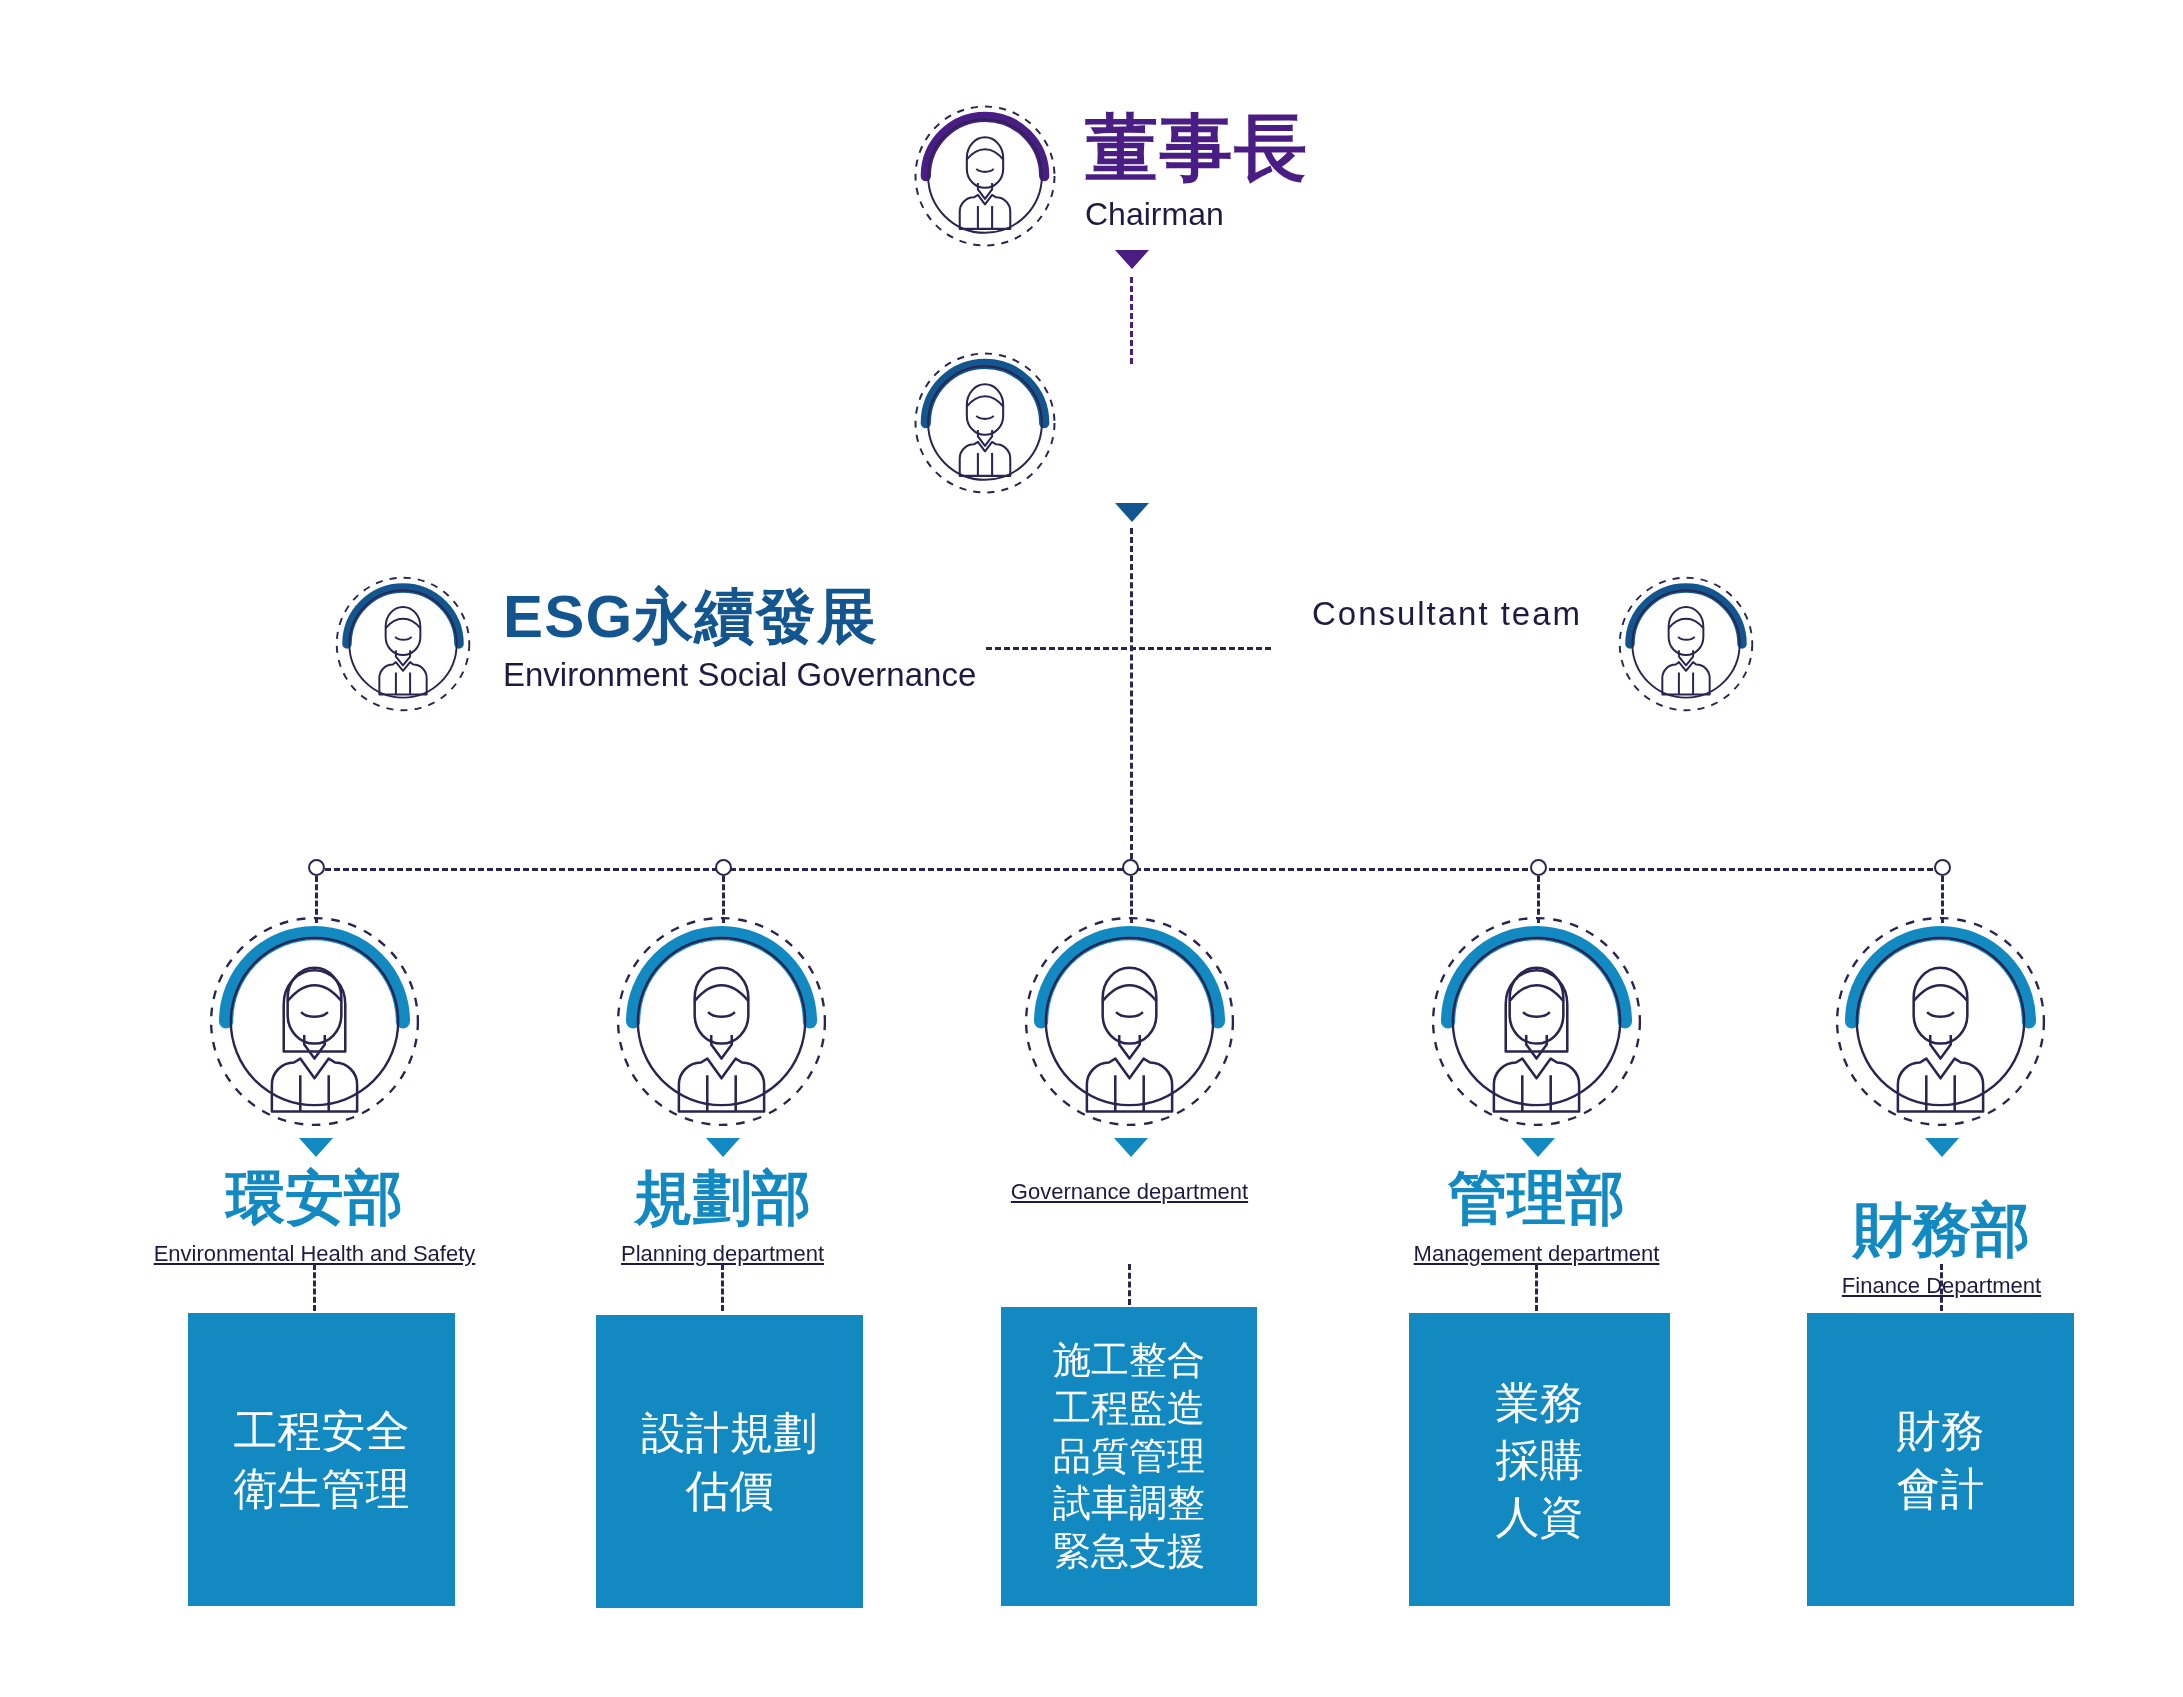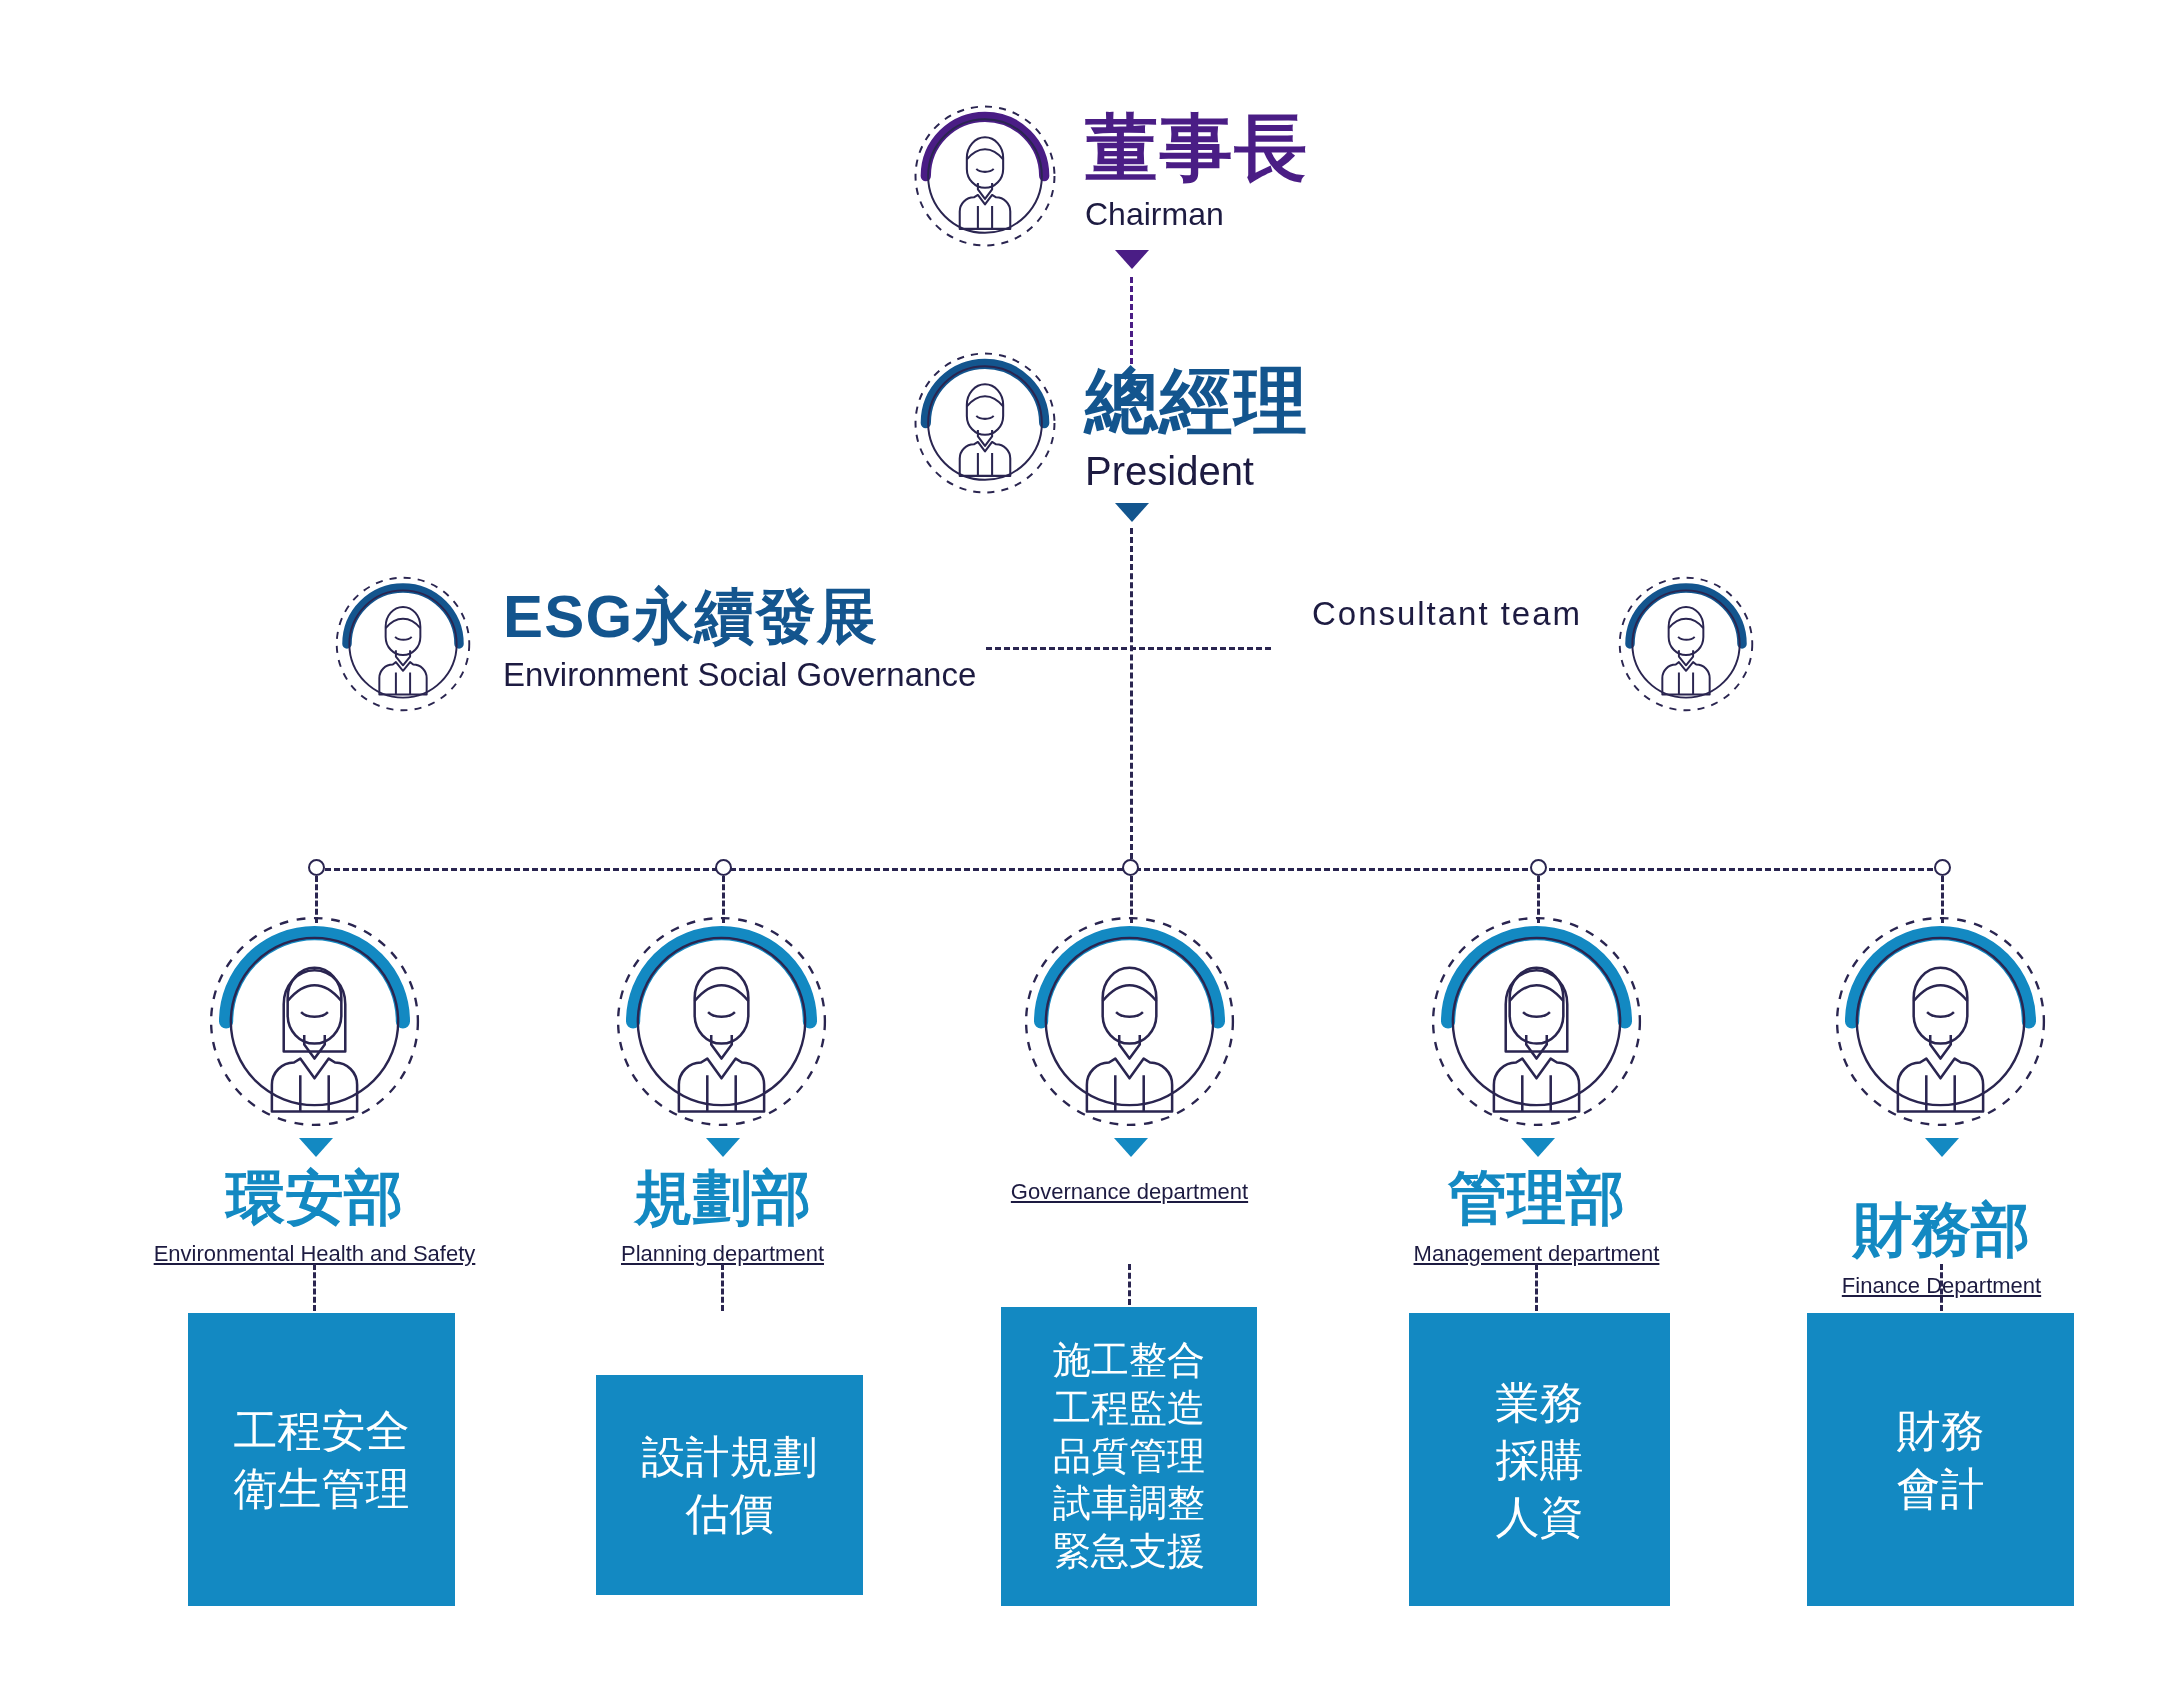--- a/index.html
+++ b/index.html
@@ -159,24 +159,20 @@
       <g fill="none" stroke="#2a2550" stroke-width="2.6" stroke-linejoin="round">
         <path d="M 72 72 a 23 26 0 0 1 46 0 v 14 a 23 24 0 0 1 -46 0 z"></path>
         <path d="M 72 74 c 8 -10 16 -13 23 -13 s 15 3 23 13"></path>
         <path d="M 84 86 c 5 5 17 5 22 0"></path>
         <path d="M 86 104 v 8 l 9 12 l 9 -12 v -8"></path>
         <path d="M 63 140 a 18 18 0 0 1 18 -18 l 5 -3 l 9 12 l 9 -12 l 5 3 a 18 18 0 0 1 18 18 v 22 h -64 z"></path>
         <path d="M 86 133 v 29 M 104 133 v 29"></path>
       </g>
     </svg>
   </div>
-  <div class="abs tx-president" style="left:1085px; top:364px;">
-    <div class="node-title navy">總經理</div>
-    <div class="node-sub" style="margin-top:14.2px;">President</div>
-  </div>
 
   <div class="arrow-down arrow-navy" style="left:1115px; top:503px;"></div>
   <div class="vline" style="left:1130px; top:528px; height:340px;"></div>
 
   <div class="medallion" style="left:332px; top:573px;">
     <svg width="142" height="142" viewBox="0 0 180 180" aria-hidden="true">
       <circle cx="90" cy="90" r="84" fill="none" stroke="#2a2550" stroke-width="2.4" stroke-dasharray="9 9"></circle>
       <path d="M 19 90 A 71 71 0 0 1 161 90" fill="none" stroke="#13558e" stroke-width="12" stroke-linecap="round"></path>
       <circle cx="90" cy="90" r="68" fill="none" stroke="#2a2550" stroke-width="2.4"></circle>
       <g fill="none" stroke="#2a2550" stroke-width="2.5" stroke-linejoin="round">
@@ -270,21 +266,21 @@
         <path d="M 122 208 v 46 M 158 208 v 46"></path>
       </g>
     </svg>
   </div>
   <div class="arrow-cyan arrow-down" style="left:706px; top:1138px;"></div>
   <div class="dept-label" style="left:517px; top:1168px;">
     <div class="zh">規劃部</div>
     <div class="en">Planning department</div>
   </div>
   <div class="vline" style="left:721px; top:1264px; height:47px;"></div>
-  <div class="func-box" style="left:596px; top:1375px; width:267px; height:220px;">
+  <div class="func-box" style="left:596px; top:1315px; width:267px; height:293px;">
     <div class="line">設計規劃</div>
     <div class="line">估價</div>
   </div>
 
   <div class="medallion" style="left:1019px; top:911px;">
     <svg width="221" height="221" viewBox="0 0 280 280" aria-hidden="true">
       <circle cx="140" cy="140" r="131" fill="none" stroke="#2a2550" stroke-width="3" stroke-dasharray="11 11"></circle>
       <path d="M 28 140 A 112 112 0 0 1 252 140" fill="none" stroke="#1389c2" stroke-width="18" stroke-linecap="round"></path>
       <circle cx="140" cy="140" r="106" fill="none" stroke="#2a2550" stroke-width="3"></circle>
       <g fill="none" stroke="#2a2550" stroke-width="3.2" stroke-linejoin="round">

